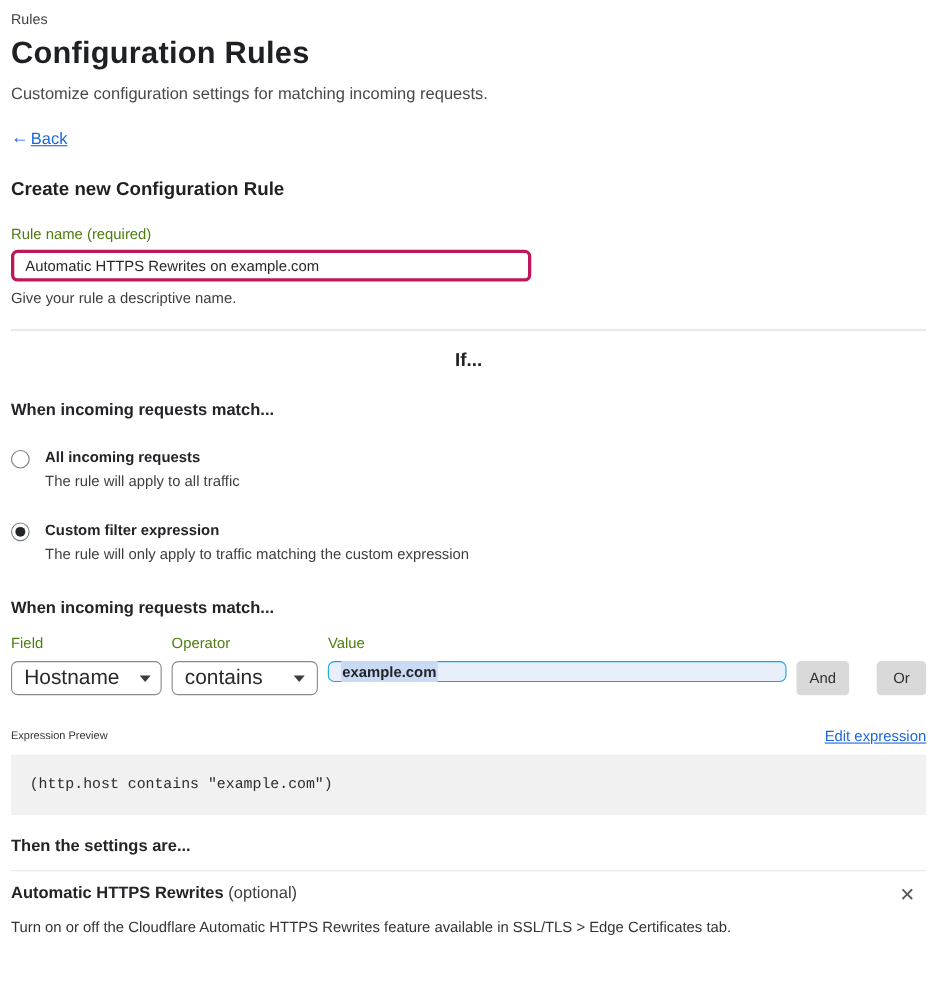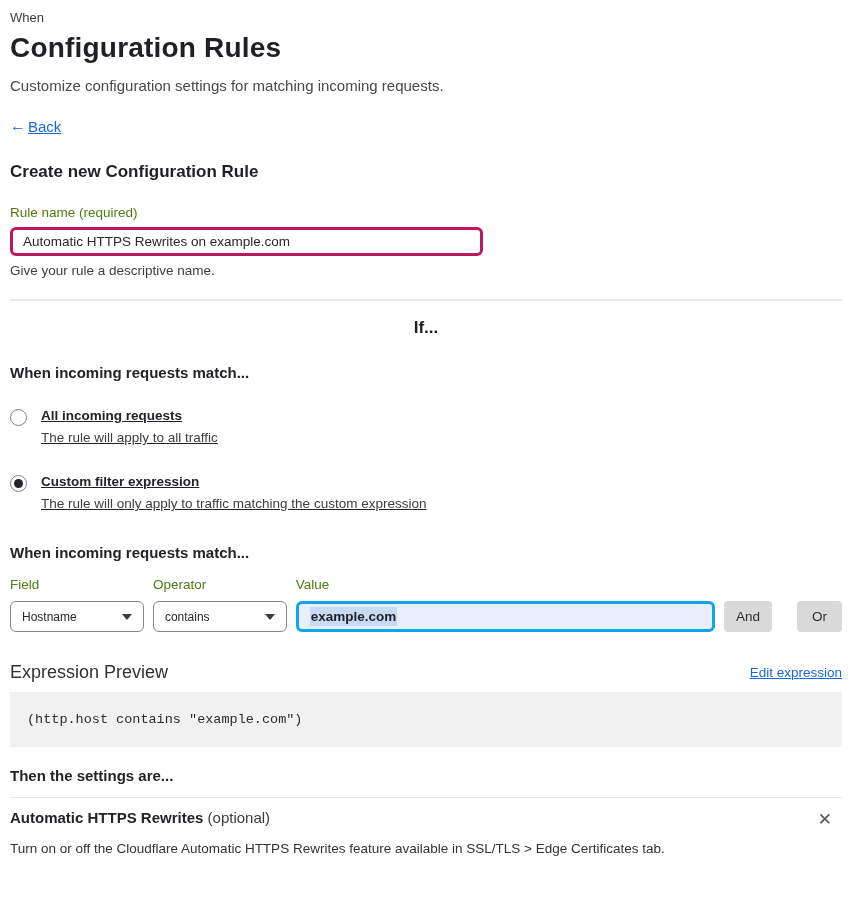--- a/index.html
+++ b/index.html
@@ -43,21 +43,21 @@
   }
   .helper-text { font-size: 13.5px; color: #3c3e41; margin-top: 7px; }
 
   .divider { height: 2px; background: #e9e9e9; margin-top: 21px; }
   .divider-thin { height: 1px; background: #e7e7e7; margin-top: 13px; }
 
   
   .if-heading { font-size: 17px; font-weight: 700; margin-top: 17px; text-align: center; }
   .match-heading { font-size: 15px; font-weight: 700; margin-top: 26px; color: #222427; }
 
-  .radio-row { display: flex; margin-top: 27px; text-decoration: underline; }
+  .radio-row { display: flex; margin-top: 27px; }
   .radio-row + .radio-row { margin-top: 29px; }
   .radio-circle {
     width: 17px; height: 17px; flex: 0 0 17px;
     border: 1px solid #7b8086; border-radius: 50%;
     margin-top: 1px; margin-right: 14px;
     position: relative; background: #fff; cursor: pointer;
   }
   .radio-circle.checked::after {
     content: ""; position: absolute;
     left: 3px; top: 3px; width: 9px; height: 9px;
@@ -69,46 +69,46 @@
   
   .filter-heading { font-size: 15px; font-weight: 700; margin-top: 33px; color: #222427; }
   .filter-grid { display: flex; margin-top: 16px; }
   .col-field { width: 137px; margin-right: 9px; }
   .col-operator { width: 137px; margin-right: 9px; }
   .col-value { width: 429px; margin-right: 9px; }
   .col-label { font-size: 13.5px; color: #4d7c0f; margin-bottom: 9px; }
   .select-box {
     height: 31px; border: 1px solid #84898f; border-radius: 6px;
     background: #fff; display: flex; align-items: center;
-    padding: 0 11px; font-size: 12px; color: #26282b;
+    padding: 0 11px; font-size: 19px; color: #26282b;
     justify-content: space-between; cursor: pointer; gap: 18px;
   }
   .chevron-down {
     width: 0; height: 0;
     border-left: 5px solid transparent; border-right: 5px solid transparent;
     border-top: 6px solid #3a3c3f;
   }
   .value-input {
-    height: 31px; border: 3px solid #0ea5e9; border-radius: 6px;
+    height: 19px; border: 1px solid #0ea5e9; border-radius: 6px;
     background: #e8effb; display: flex; align-items: center;
     padding: 0 11px; font-size: 13.5px; color: #1f2124; cursor: text;
   }
   .value-selected { background: #c9daf4; padding: 2px 1px; font-weight: 700; border-radius: 1px; }
   .value-helper { font-size: 13.5px; color: #3c3e41; margin-top: 9px; }
   .col-buttons { display: flex; align-items: flex-end; gap: 25px; }
   .logic-btn {
     height: 31px; min-width: 45px; padding: 0 12px;
     background: #d9d9d9; border: none; border-radius: 4px;
     font-family: "Liberation Sans", sans-serif;
     font-size: 13.5px; color: #2d2f32; cursor: pointer;
   }
 
   
   .expression-row { display: flex; justify-content: space-between; align-items: center; margin-top: 30px; }
-  .expression-label { font-size: 18px; color: #303235; }
+  .expression-label { font-size: 10px; color: #303235; }
   .edit-link { font-size: 13.5px; }
   .code-box {
     margin-top: 9px; height: 55px; background: #f1f1f1;
     display: flex; align-items: center; padding: 0 17px;
     font-family: "Liberation Mono", "DejaVu Sans Mono", monospace;
     font-size: 13.5px; color: #2a2c2f;
   }
 
   
   .then-heading { font-size: 15px; font-weight: 700; margin-top: 20px; color: #222427; }
@@ -123,21 +123,21 @@
     font-family: "Liberation Sans", sans-serif;
   }
   .setting-desc { font-size: 13.5px; color: #313336; margin-top: 11px; }
 </style>
 </head>
 <body>
 
 <div class="page">
 
   
-  <div class="breadcrumb">When</div>
+  <div class="breadcrumb">Rules</div>
   <h1 class="page-title">Configuration Rules</h1>
   <div class="subtitle">Customize configuration settings for matching incoming requests.</div>
 
 
   <div class="back-row">
     <span class="back-arrow">←</span>
     <a class="link">Back</a>
   </div>
 
   

